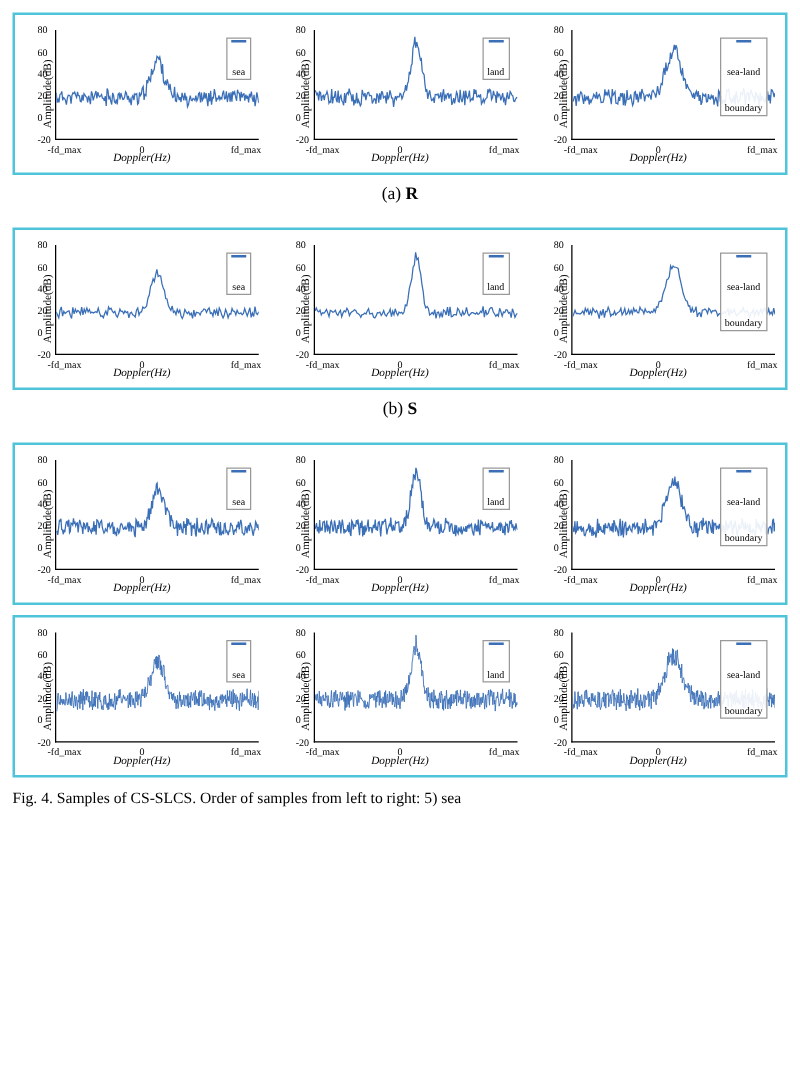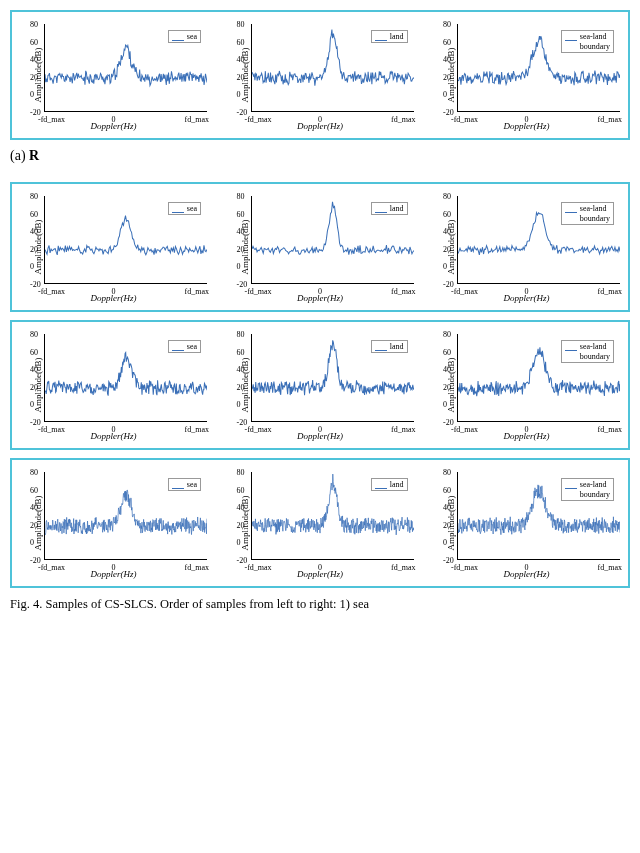--- a/index.html
+++ b/index.html
@@ -68,29 +68,31 @@
     border: 1px solid #999;
     background: rgba(255,255,255,0.9);
     padding: 1px 3px;
     font-size: 8px;
     display: flex;
     flex-direction: column;
     gap: 1px;
   }
   .legend-row {
     display: flex;
-    align-items: flex-end;
-    gap: 3px;
+    align-items: center;
+    gap: 19px;
+    flex-direction: column;
   }
   .legend-line {
     width: 12px;
     height: 1.5px;
     background: #3a6fb7;
   }
   .subcaption {
+    text-align: center;
     font-size: 14px;
     margin-bottom: 18px;
     color: #000;
   }
   .figcaption {
     font-size: 12.5px;
     color: #000;
     margin-top: 4px;
     line-height: 1.4;
   }
@@ -254,20 +256,21 @@
         <div class="tick y-tick" style="top: 39.2px;">40</div>
         <div class="tick y-tick" style="top: 21.6px;">60</div>
         <div class="tick y-tick" style="top: 4px;">80</div>
         <div class="tick x-tick-left">-fd_max</div>
         <div class="tick x-tick-mid">0</div>
         <div class="tick x-tick-right">fd_max</div>
         <div class="ylabel">Amplitude(dB)</div>
         <div class="xlabel">Doppler(Hz)</div>
       </div>
     </div>
+    <div class="subcaption"><span>(b) </span><b>S</b></div>
     <div class="panel-group">
       <div class="subplot">
         <div class="axes">
           <svg viewBox="0 0 160 88" preserveAspectRatio="none" class="trace">
             <path d="M0.0,58.4 L0.6,57.9 L1.2,60.6 L1.9,54.6 L2.5,48.9 L3.1,49.4 L3.7,47.5 L4.3,56.3 L4.9,56.6 L5.6,60.1 L6.2,56.4 L6.8,58.5 L7.4,52.9 L8.0,50.0 L8.6,49.6 L9.3,54.0 L9.9,48.3 L10.5,59.0 L11.1,57.9 L11.7,51.0 L12.4,51.5 L13.0,52.6 L13.6,47.2 L14.2,51.1 L14.8,50.4 L15.4,53.3 L16.1,51.1 L16.7,50.9 L17.3,58.6 L17.9,52.3 L18.5,48.5 L19.2,51.0 L19.8,54.1 L20.4,54.4 L21.0,59.8 L21.6,51.1 L22.2,51.5 L22.9,56.1 L23.5,54.4 L24.1,51.0 L24.7,51.0 L25.3,58.5 L25.9,53.6 L26.6,56.1 L27.2,57.7 L27.8,58.9 L28.4,54.9 L29.0,58.0 L29.7,49.7 L30.3,57.7 L30.9,52.7 L31.5,60.5 L32.1,48.4 L32.7,48.8 L33.4,50.8 L34.0,55.1 L34.6,51.3 L35.2,49.8 L35.8,48.9 L36.4,54.6 L37.1,57.2 L37.7,59.1 L38.3,58.2 L38.9,55.7 L39.5,56.8 L40.2,57.7 L40.8,51.3 L41.4,53.2 L42.0,51.6 L42.6,55.3 L43.2,54.3 L43.9,52.2 L44.5,50.4 L45.1,59.8 L45.7,53.9 L46.3,59.5 L46.9,58.8 L47.6,61.6 L48.2,54.8 L48.8,56.2 L49.4,59.2 L50.0,58.1 L50.7,52.7 L51.3,51.5 L51.9,52.1 L52.5,54.2 L53.1,56.1 L53.7,55.7 L54.4,54.2 L55.0,55.9 L55.6,55.6 L56.2,53.3 L56.8,50.5 L57.5,57.9 L58.1,51.1 L58.7,52.1 L59.3,58.0 L59.9,53.6 L60.5,54.1 L61.2,54.4 L61.8,60.5 L62.4,62.4 L63.0,48.0 L63.6,49.1 L64.2,54.4 L64.9,49.7 L65.5,53.9 L66.1,52.9 L66.7,53.8 L67.3,50.9 L68.0,57.1 L68.6,54.1 L69.2,57.4 L69.8,49.3 L70.4,49.9 L71.0,55.4 L71.7,46.6 L72.3,46.8 L72.9,39.2 L73.5,48.5 L74.1,39.1 L74.7,43.6 L75.4,33.3 L76.0,39.2 L76.6,29.3 L77.2,30.5 L77.8,26.2 L78.5,27.6 L79.1,19.6 L79.7,18.7 L80.3,28.1 L80.9,24.9 L81.5,23.4 L82.2,25.6 L82.8,29.0 L83.4,34.3 L84.0,30.5 L84.6,30.3 L85.3,32.4 L85.9,35.3 L86.5,44.5 L87.1,38.9 L87.7,38.9 L88.3,41.1 L89.0,41.4 L89.6,45.2 L90.2,54.0 L90.8,44.6 L91.4,48.6 L92.0,49.1 L92.7,54.6 L93.3,55.4 L93.9,55.0 L94.5,54.8 L95.1,48.9 L95.8,61.4 L96.4,51.6 L97.0,52.4 L97.6,56.6 L98.2,51.2 L98.8,54.1 L99.5,58.5 L100.1,58.8 L100.7,49.5 L101.3,55.0 L101.9,51.8 L102.5,60.6 L103.2,47.0 L103.8,53.2 L104.4,47.9 L105.0,51.0 L105.6,52.1 L106.3,51.2 L106.9,61.4 L107.5,53.3 L108.1,53.2 L108.7,55.6 L109.3,51.3 L110.0,60.0 L110.6,61.9 L111.2,46.8 L111.8,54.3 L112.4,57.6 L113.1,56.2 L113.7,58.9 L114.3,54.0 L114.9,50.8 L115.5,56.6 L116.1,57.2 L116.8,59.8 L117.4,58.7 L118.0,49.9 L118.6,48.9 L119.2,54.3 L119.8,60.2 L120.5,51.7 L121.1,54.6 L121.7,54.0 L122.3,52.0 L122.9,47.7 L123.6,48.9 L124.2,54.6 L124.8,51.1 L125.4,56.1 L126.0,54.0 L126.6,59.3 L127.3,52.2 L127.9,50.9 L128.5,55.0 L129.1,60.9 L129.7,50.2 L130.3,61.0 L131.0,58.8 L131.6,57.8 L132.2,60.1 L132.8,51.7 L133.4,51.2 L134.1,58.4 L134.7,57.4 L135.3,58.7 L135.9,60.7 L136.5,57.5 L137.1,57.6 L137.8,50.8 L138.4,52.7 L139.0,53.0 L139.6,56.9 L140.2,60.6 L140.8,57.0 L141.5,56.4 L142.1,57.7 L142.7,52.5 L143.3,54.4 L143.9,49.8 L144.6,56.1 L145.2,51.5 L145.8,48.4 L146.4,51.5 L147.0,58.9 L147.6,59.2 L148.3,60.5 L148.9,59.5 L149.5,53.6 L150.1,55.3 L150.7,59.1 L151.4,54.4 L152.0,52.6 L152.6,57.5 L153.2,50.6 L153.8,52.9 L154.4,54.3 L155.1,58.8 L155.7,61.3 L156.3,56.5 L156.9,56.5 L157.5,49.9 L158.1,51.2 L158.8,55.0 L159.4,52.1 L160.0,56.9 " stroke="#3a6fb7" stroke-width="1" fill="none"></path>
           </svg>
           <div class="legend">
             <div class="legend-row">
               <span class="legend-line"></span>
               <span>sea</span>
@@ -410,14 +413,14 @@
         <div class="tick y-tick" style="top: 39.2px;">40</div>
         <div class="tick y-tick" style="top: 21.6px;">60</div>
         <div class="tick y-tick" style="top: 4px;">80</div>
         <div class="tick x-tick-left">-fd_max</div>
         <div class="tick x-tick-mid">0</div>
         <div class="tick x-tick-right">fd_max</div>
         <div class="ylabel">Amplitude(dB)</div>
         <div class="xlabel">Doppler(Hz)</div>
       </div>
     </div>
-    <div class="figcaption">Fig. 4.    Samples of CS-SLCS. Order of samples from left to right: 1) sea</div>
+    <div class="figcaption">Fig. 4.    Samples of CS-SLCS. Order of samples from left to right: 5) sea</div>
   </div>
 
 </body></html>

